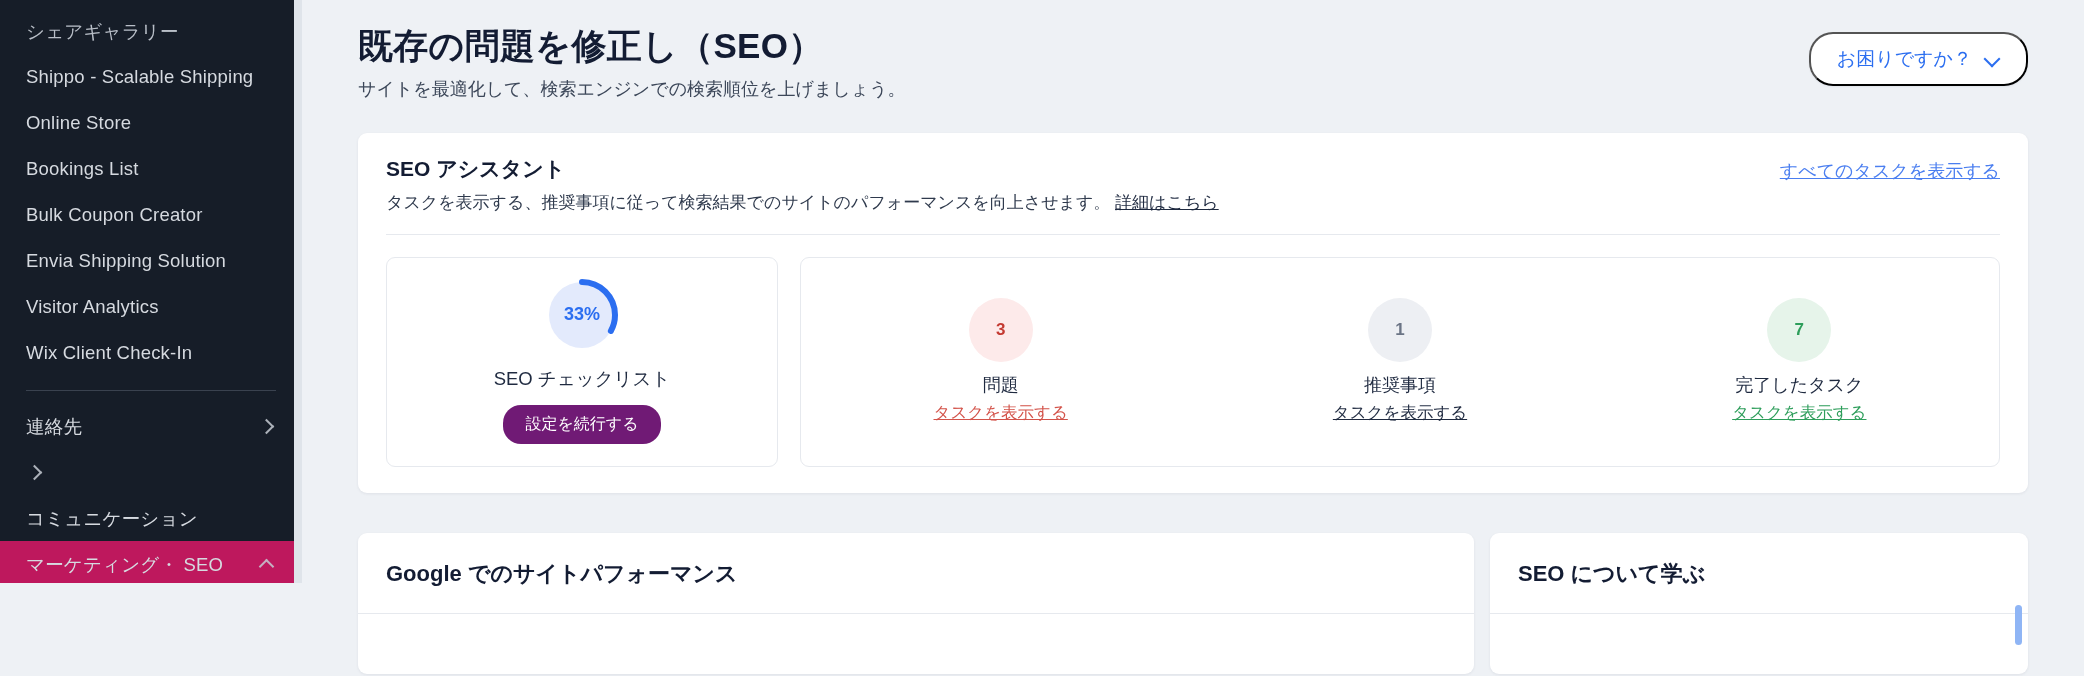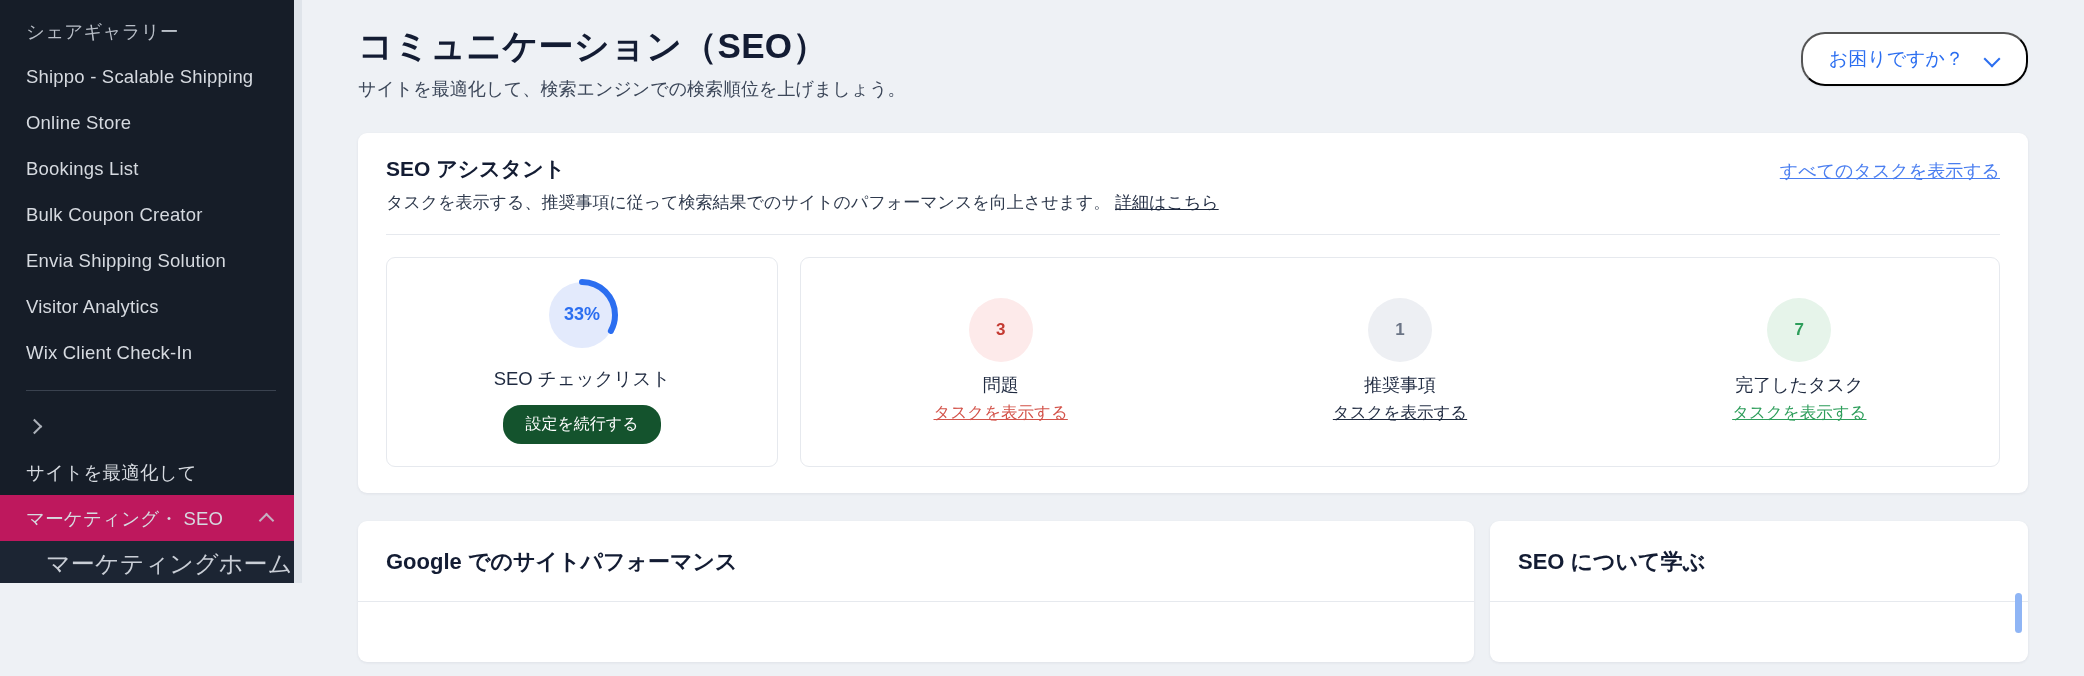--- a/index.html
+++ b/index.html
@@ -97,21 +97,21 @@
     line-height: 1.25;
   }
   .page-subtitle {
     font-size: 18px;
     color: #3c4759;
     margin-top: 9px;
   }
   .help-button {
     display: inline-flex;
     align-items: center;
-    gap: 20px;
+    gap: 12px;
     background: #ffffff;
     border-radius: 24px;
     padding: 12px 26px;
     font-size: 19px;
     color: #2b6ef0;
     box-shadow: 0 1px 2px rgba(20,30,60,.06);
     margin-top: 8px;
     white-space: nowrap;
   }
   .help-chev {
@@ -194,21 +194,21 @@
     font-weight: bold;
     color: #2b6ef0;
   }
   .checklist-label {
     font-size: 18.5px;
     color: #1f2a40;
     margin-top: 14px;
   }
   .pill-button {
     margin-top: 14px;
-    background: #14532d;
+    background: #701a75;
     color: #ffffff;
     font-size: 16px;
     border-radius: 18px;
     padding: 9px 22px;
     border: none;
     white-space: nowrap;
   }
 
   .stats-box {
     flex: 1;
@@ -242,21 +242,21 @@
     font-size: 16.5px;
     text-decoration: underline;
     margin-top: 5px;
     white-space: nowrap;
   }
 
   
   .bottom-row {
     display: flex;
     gap: 16px;
-    margin-top: 28px;
+    margin-top: 40px;
     align-items: flex-end;
   }
   .bottom-card { flex: 1; overflow: hidden; }
   .bottom-card.narrow { width: 538px; min-width: 538px; flex: none; position: relative; }
   .bottom-card-head {
     padding: 26px 28px 24px 28px;
     border-bottom: 1px solid #e6e9ee;
     font-size: 22px;
     font-weight: bold;
     color: #131c33;
@@ -300,45 +300,49 @@
     <div class="nav-item">
       <span class="label">Visitor Analytics</span>
     </div>
     <div class="nav-item">
       <span class="label">Wix Client Check-In</span>
     </div>
 
     <div class="nav-divider"></div>
 
     <div class="nav-item">
+      <span class="label">連絡先</span>
       <span class="chev"></span>
     </div>
     <div class="nav-item">
-      <span class="label">サイトを最適化して</span>
+      <span class="chev"></span>
+    </div>
+    <div class="nav-item">
+      <span class="label">コミュニケーション</span>
     </div>
     <div class="nav-item section-open">
       <span class="label">マーケティング・ SEO</span>
       <span class="chev up"></span>
     </div>
     <div class="nav-item sub">
       <span class="label">マーケティングホーム</span>
     </div>
     <div class="nav-item sub selected">
       <span class="label">SEO</span>
     </div>
 
   </div>
   <div class="sidebar-edge"></div>
 </aside>
 
 <main class="main">
 
   <div class="page-header">
     <div>
-      <h1 class="page-title">コミュニケーション（SEO）</h1>
+      <h1 class="page-title">既存の問題を修正し（SEO）</h1>
       <div class="page-subtitle">サイトを最適化して、検索エンジンでの検索順位を上げましょう。</div>
     </div>
     <button class="help-button">
       <span>お困りですか？</span>
       <span class="help-chev"></span>
     </button>
   </div>
 
   <section class="card assistant-card">
     <div class="assistant-head">

